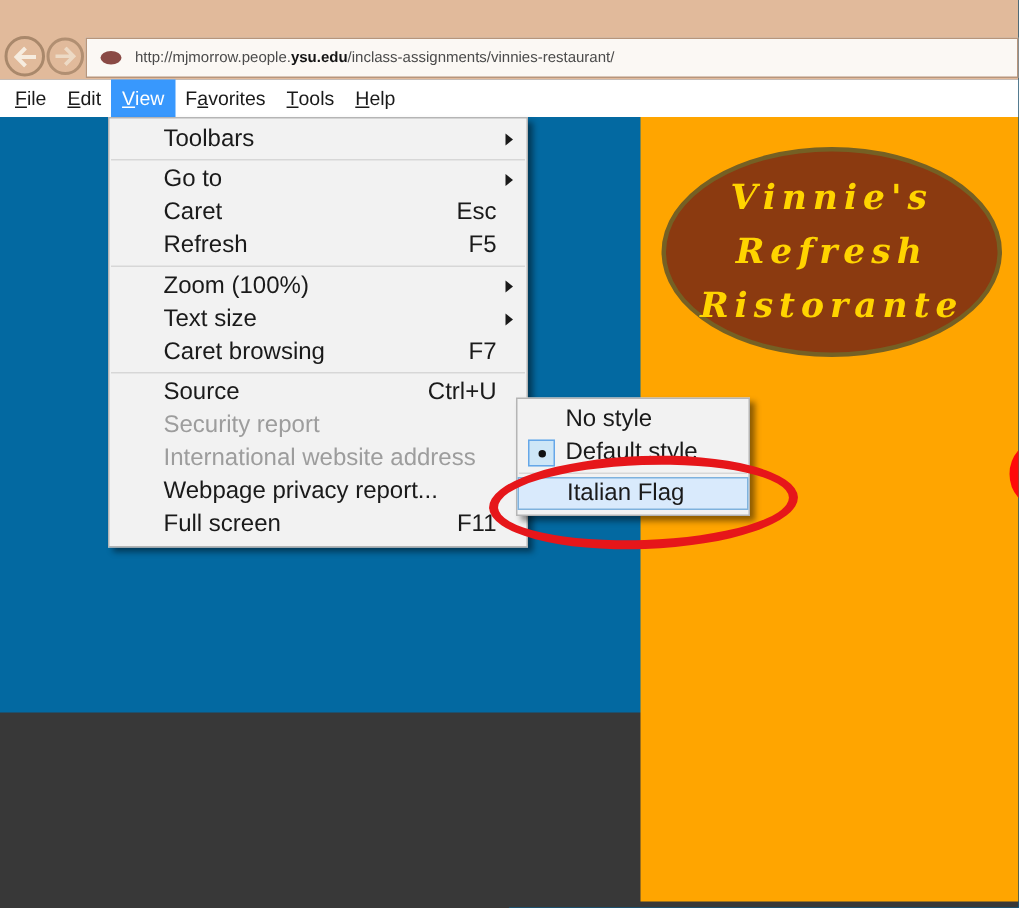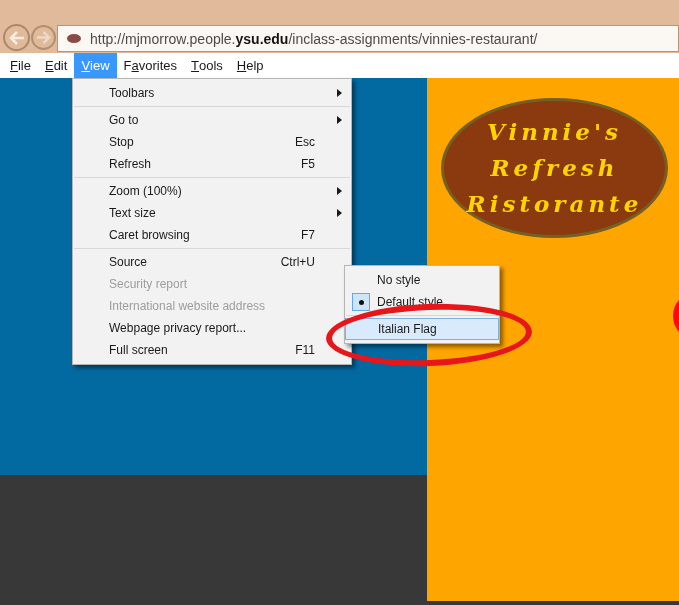--- a/index.html
+++ b/index.html
@@ -10,45 +10,45 @@
   }
   
   .chrome{position:absolute;left:0;top:0;width:679px;height:53px;background:#e1ba9b;}
   .nav-btn{position:absolute;border-radius:50%;box-sizing:border-box;
     border:2px solid #a9886b;display:flex;align-items:center;justify-content:center;background:#e1ba9b;}
   .nav-btn.back{left:3px;top:24px;width:27px;height:27px;}
   .nav-btn.fwd{left:31px;top:25px;width:25px;height:25px;opacity:.85;}
   .addressbar{position:absolute;left:57px;top:25px;right:0;height:27px;box-sizing:border-box;
     background:#fbf8f4;border:1px solid #b7957b;display:flex;align-items:center;padding-left:9px;}
   .favicon{width:14px;height:9px;border-radius:50%;background:#8a4a45;margin-right:9px;flex:0 0 auto;}
-  .url{font-size:14px;color:#4b4b4b;white-space:nowrap;text-align:right;}
+  .url{font-size:10px;color:#4b4b4b;white-space:nowrap;text-align:right;}
   .url b{color:#141414;}
   
   .menubar{position:absolute;left:0;top:53px;width:679px;height:25px;background:#ffffff;
     display:flex;align-items:stretch;padding-left:3px;box-sizing:border-box;}
   .mb-item{font-size:13px;color:#1a1a1a;padding:0 7px;display:flex;align-items:center;}
   .mb-item.active{background:#3898fd;color:#ffffff;}
   
   .content{position:absolute;left:0;top:78px;width:679px;height:397px;background:#0369a1;z-index:1;}
   .page-orange{position:absolute;left:427px;top:0;width:252px;height:523px;background:#ffa500;}
   .logo{position:absolute;left:441px;top:20px;width:227px;height:140px;box-sizing:border-box;
     background:#8b3a10;border:3px solid #756024;border-radius:50%;
     display:flex;flex-direction:column;align-items:center;justify-content:center;}
   .logo-line{font-family:"DejaVu Serif",serif;font-style:italic;font-weight:bold;
     color:#ffd400;font-size:23px;letter-spacing:4px;line-height:36px;white-space:nowrap;}
   
   .menu-panel{position:absolute;background:#f2f2f2;border:1px solid #b5b5b5;box-sizing:border-box;
-    padding:3px 0;box-shadow:3px 3px 4px rgba(0,0,0,.45);font-size:12px;color:#1a1a1a;}
+    padding:3px 0;box-shadow:3px 3px 4px rgba(0,0,0,.45);font-size:16px;color:#1a1a1a;}
   #view-menu{left:72px;top:78px;width:280px;z-index:10;}
   #style-submenu{left:344px;top:265px;width:156px;z-index:11;}
   .mi{display:flex;align-items:center;height:22px;box-sizing:border-box;}
   .mi-icon{flex:0 0 36px;width:36px;display:flex;align-items:center;justify-content:center;}
   #style-submenu .mi-icon{flex:0 0 32px;width:32px;}
   .mi-label{flex:1;white-space:nowrap;}
-  .mi-short{margin-right:22px;white-space:nowrap;}
+  .mi-short{margin-right:6px;white-space:nowrap;}
   .mi-arrow{flex:0 0 14px;width:14px;display:flex;align-items:center;}
   .mi.hl{background:#d9eafc;border:1px solid #7fb2dd;}
   .mi.dis .mi-label{color:#9d9d9d;}
   .msep{height:1px;background:#d7d7d7;margin:2px 1px;}
   .tri{width:0;height:0;border-top:4px solid transparent;border-bottom:4px solid transparent;
     border-left:5px solid #1a1a1a;display:inline-block;}
   .bullet-box{width:18px;height:18px;box-sizing:border-box;background:#cde6f7;border:1px solid #66a7e8;
     display:flex;align-items:center;justify-content:center;}
   .bullet-dot{width:5px;height:5px;border-radius:50%;background:#111;}
   
@@ -112,21 +112,21 @@
     <div class="mi">
       <span class="mi-icon"></span>
       <span class="mi-label">Go to</span>
       <span class="mi-short"></span>
       <span class="mi-arrow">
         <span class="tri"></span>
       </span>
     </div>
     <div class="mi">
       <span class="mi-icon"></span>
-      <span class="mi-label">Stop</span>
+      <span class="mi-label">Caret</span>
       <span class="mi-short">Esc</span>
       <span class="mi-arrow"></span>
     </div>
     <div class="mi">
       <span class="mi-icon"></span>
       <span class="mi-label">Refresh</span>
       <span class="mi-short">F5</span>
       <span class="mi-arrow"></span>
     </div>
     <div class="msep"></div>

